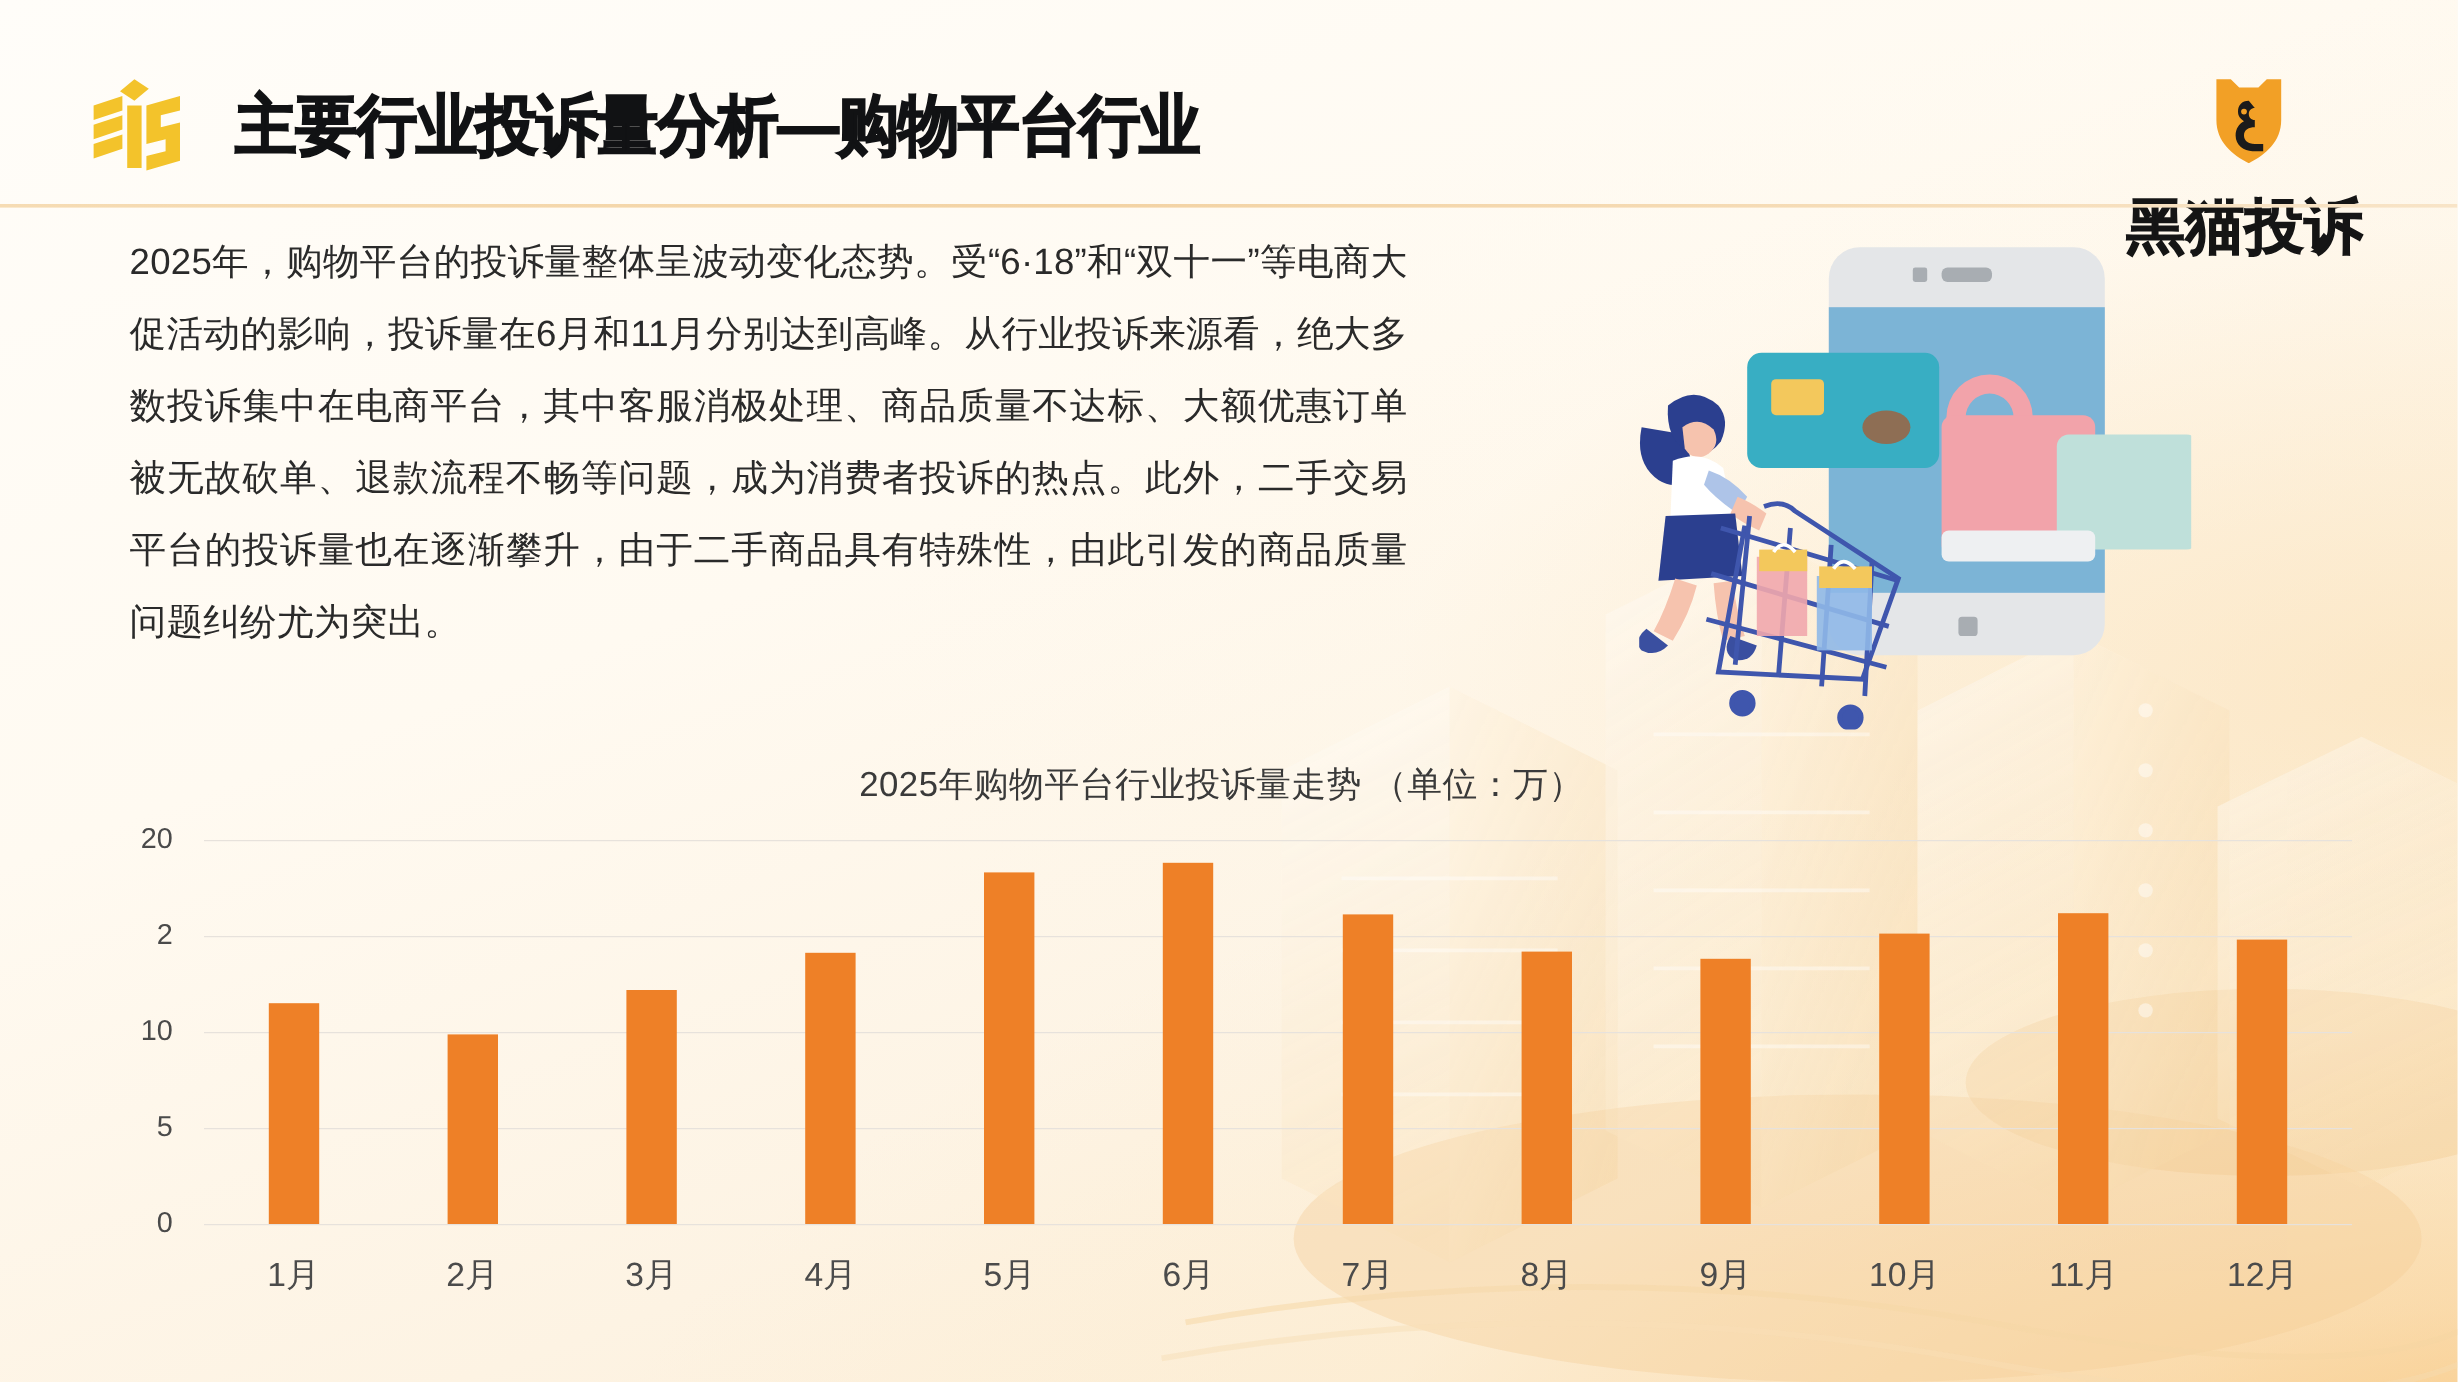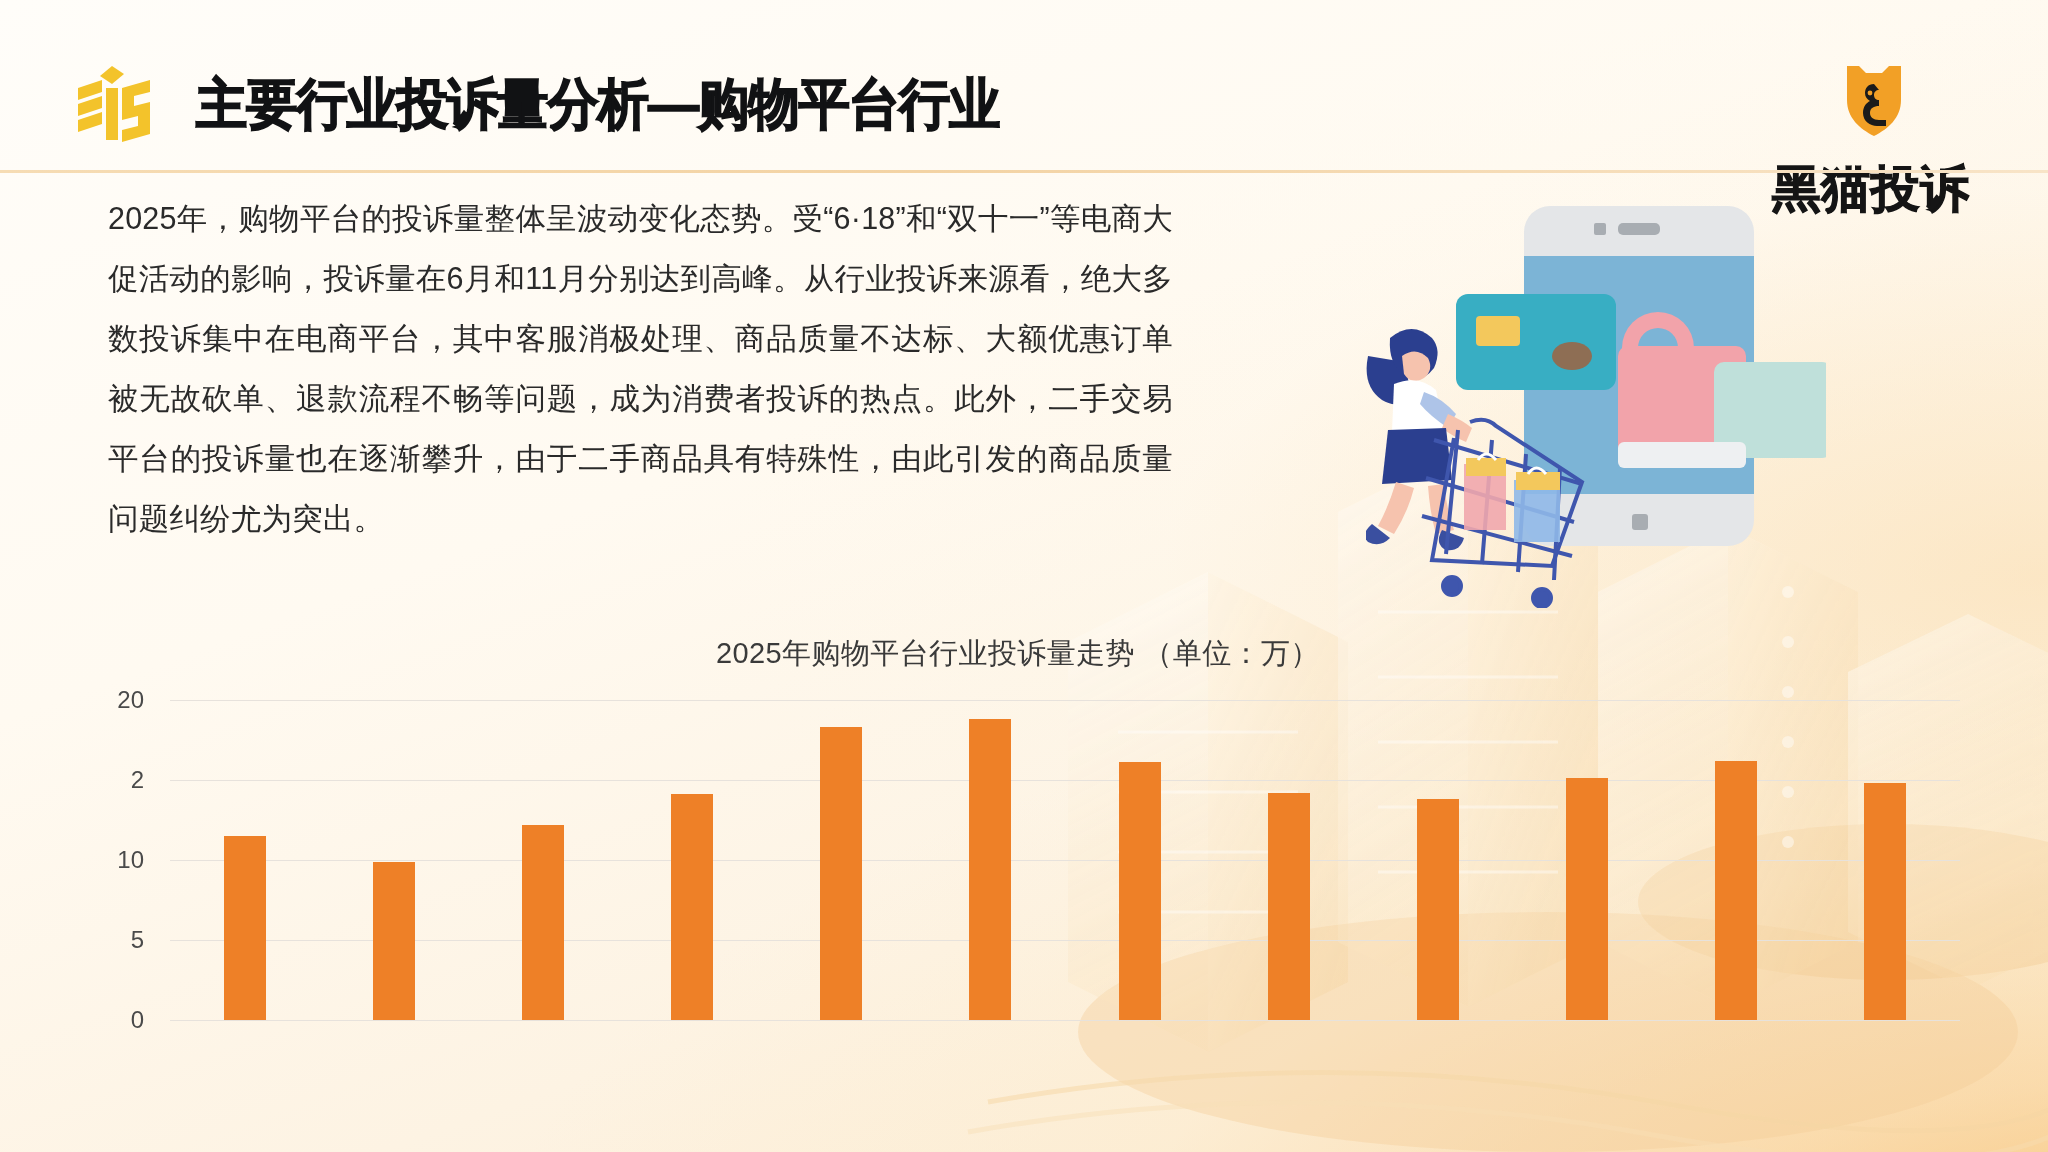--- a/index.html
+++ b/index.html
@@ -257,15 +257,29 @@
           </div>
           <div class="bar-slot">
             <div class="bar" title="11月: 16.2" style="height: 81%; background: rgb(238, 128, 39);"></div>
           </div>
           <div class="bar-slot">
             <div class="bar" title="12月: 14.8" style="height: 74%; background: rgb(238, 128, 39);"></div>
           </div>
         </div>
     </div>
 
+    <div class="xlabels" id="xlabels">
+        <div class="xlabel">1月</div>
+        <div class="xlabel">2月</div>
+        <div class="xlabel">3月</div>
+        <div class="xlabel">4月</div>
+        <div class="xlabel">5月</div>
+        <div class="xlabel">6月</div>
+        <div class="xlabel">7月</div>
+        <div class="xlabel">8月</div>
+        <div class="xlabel">9月</div>
+        <div class="xlabel">10月</div>
+        <div class="xlabel">11月</div>
+        <div class="xlabel">12月</div>
+      </div>
   </div>
 
 </div>
 
 </body></html>

